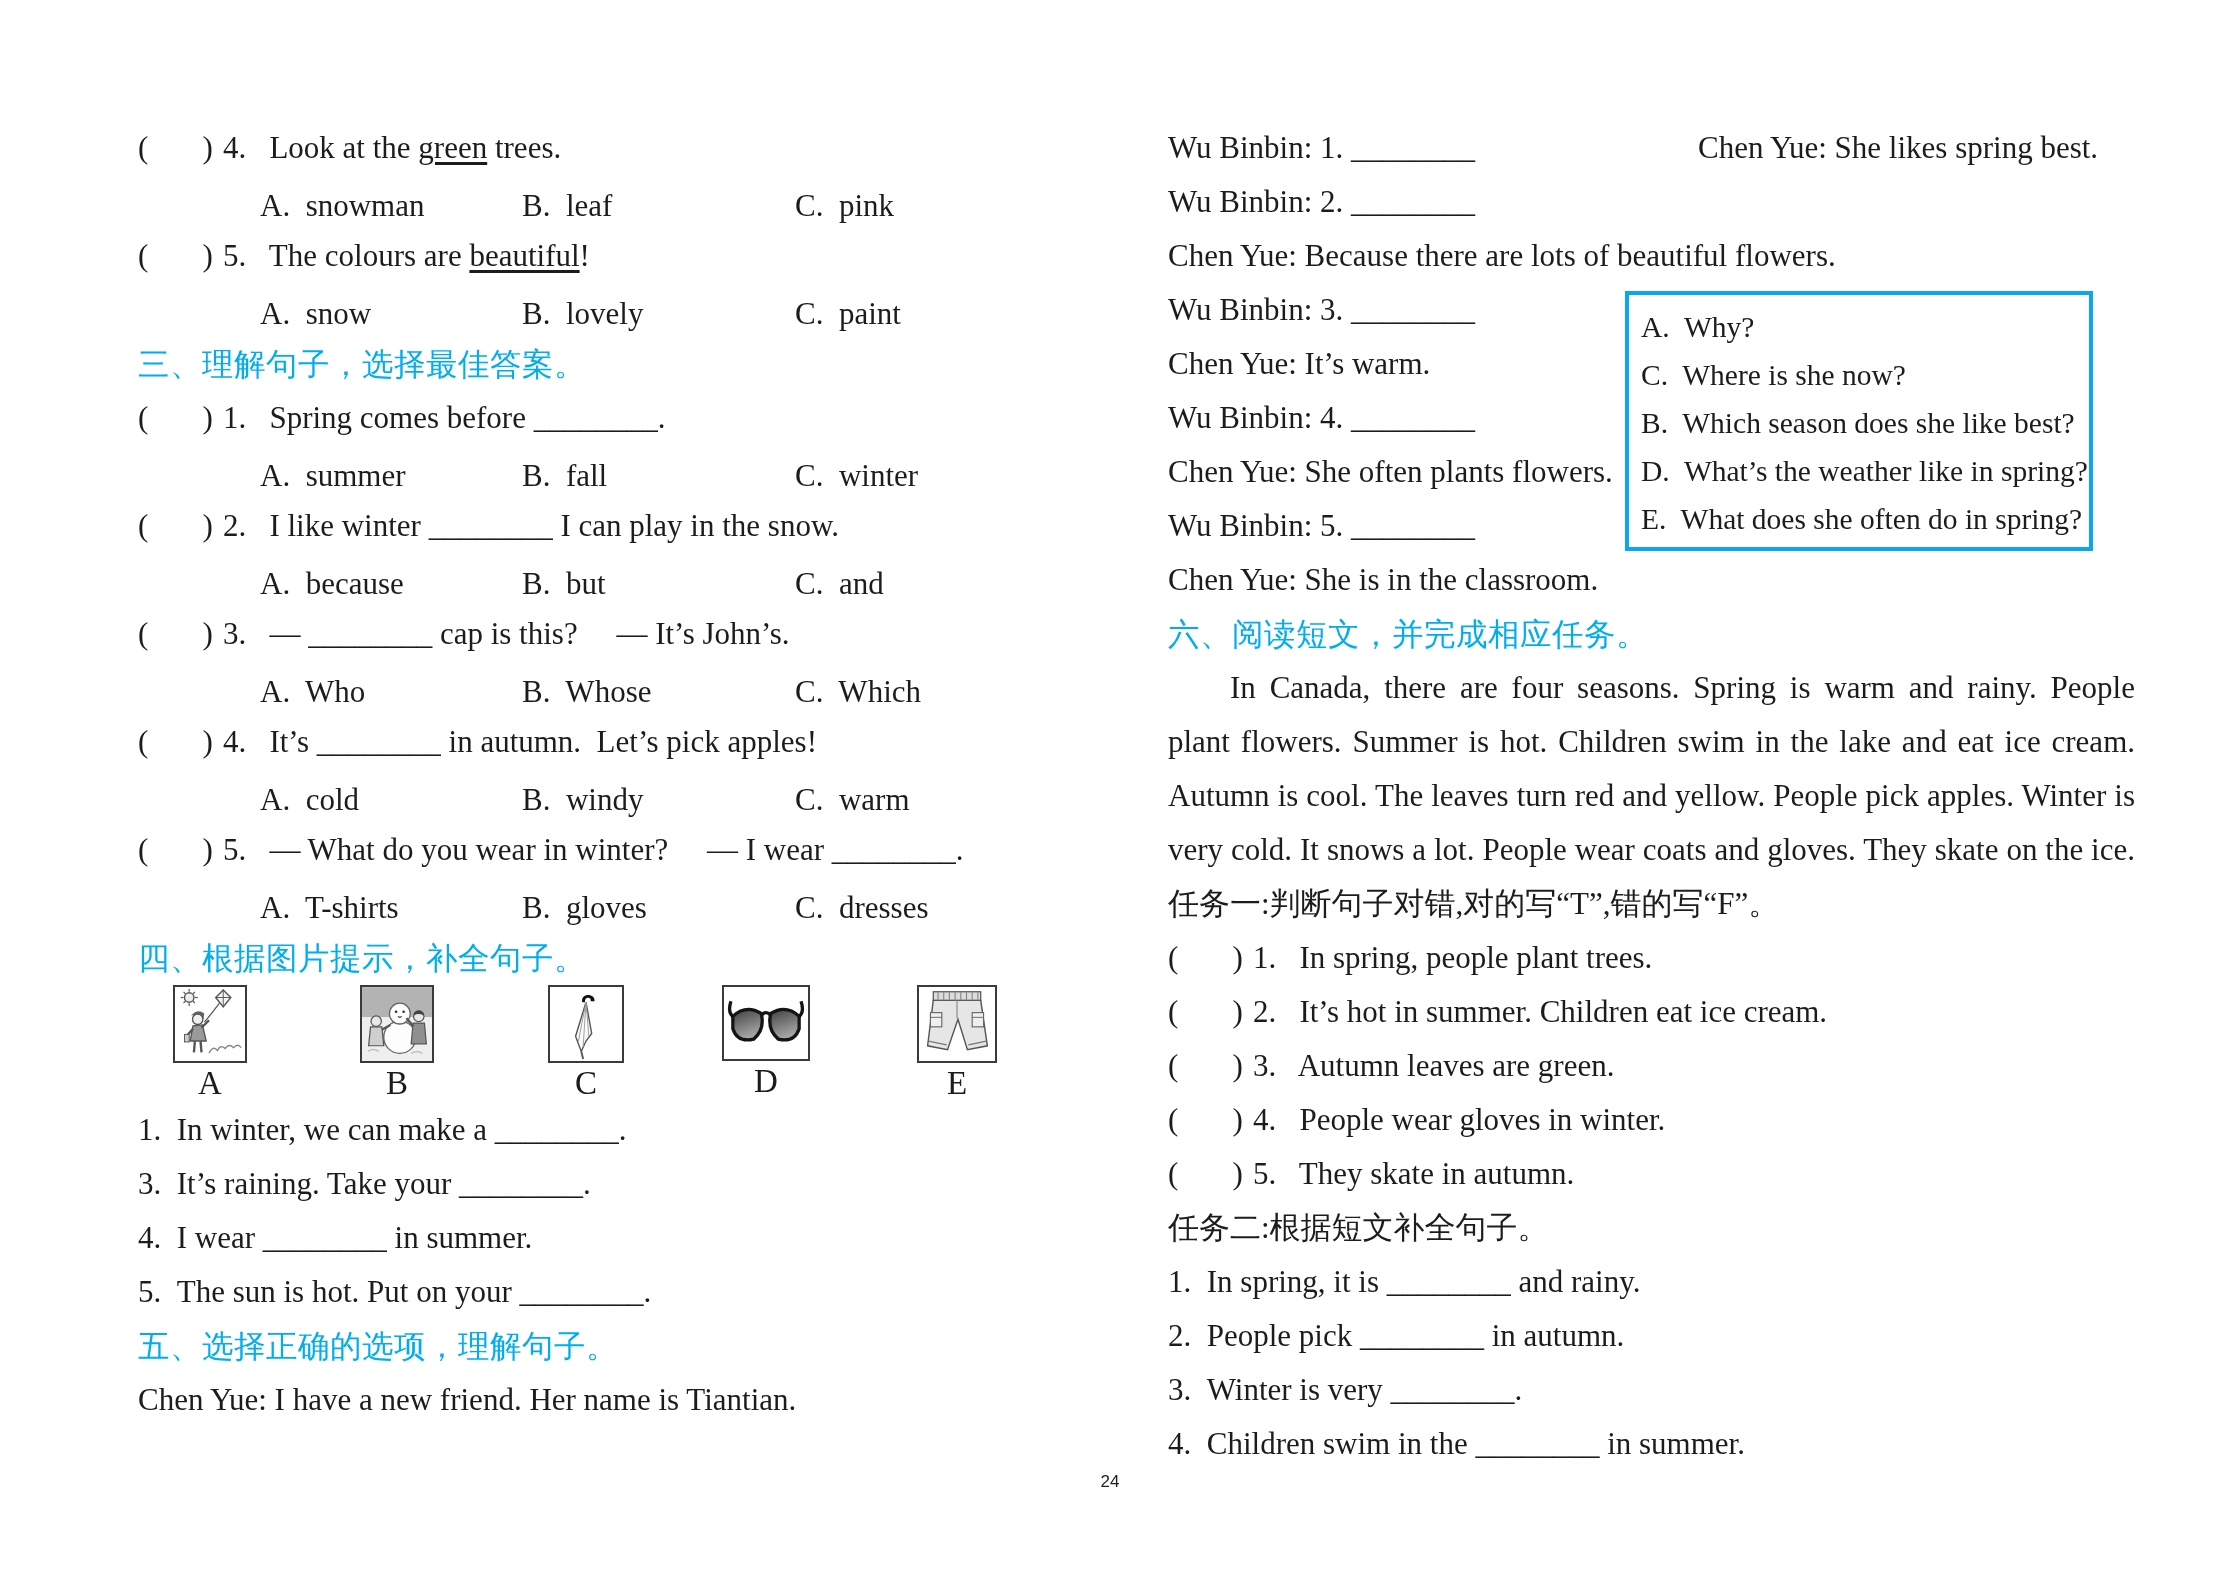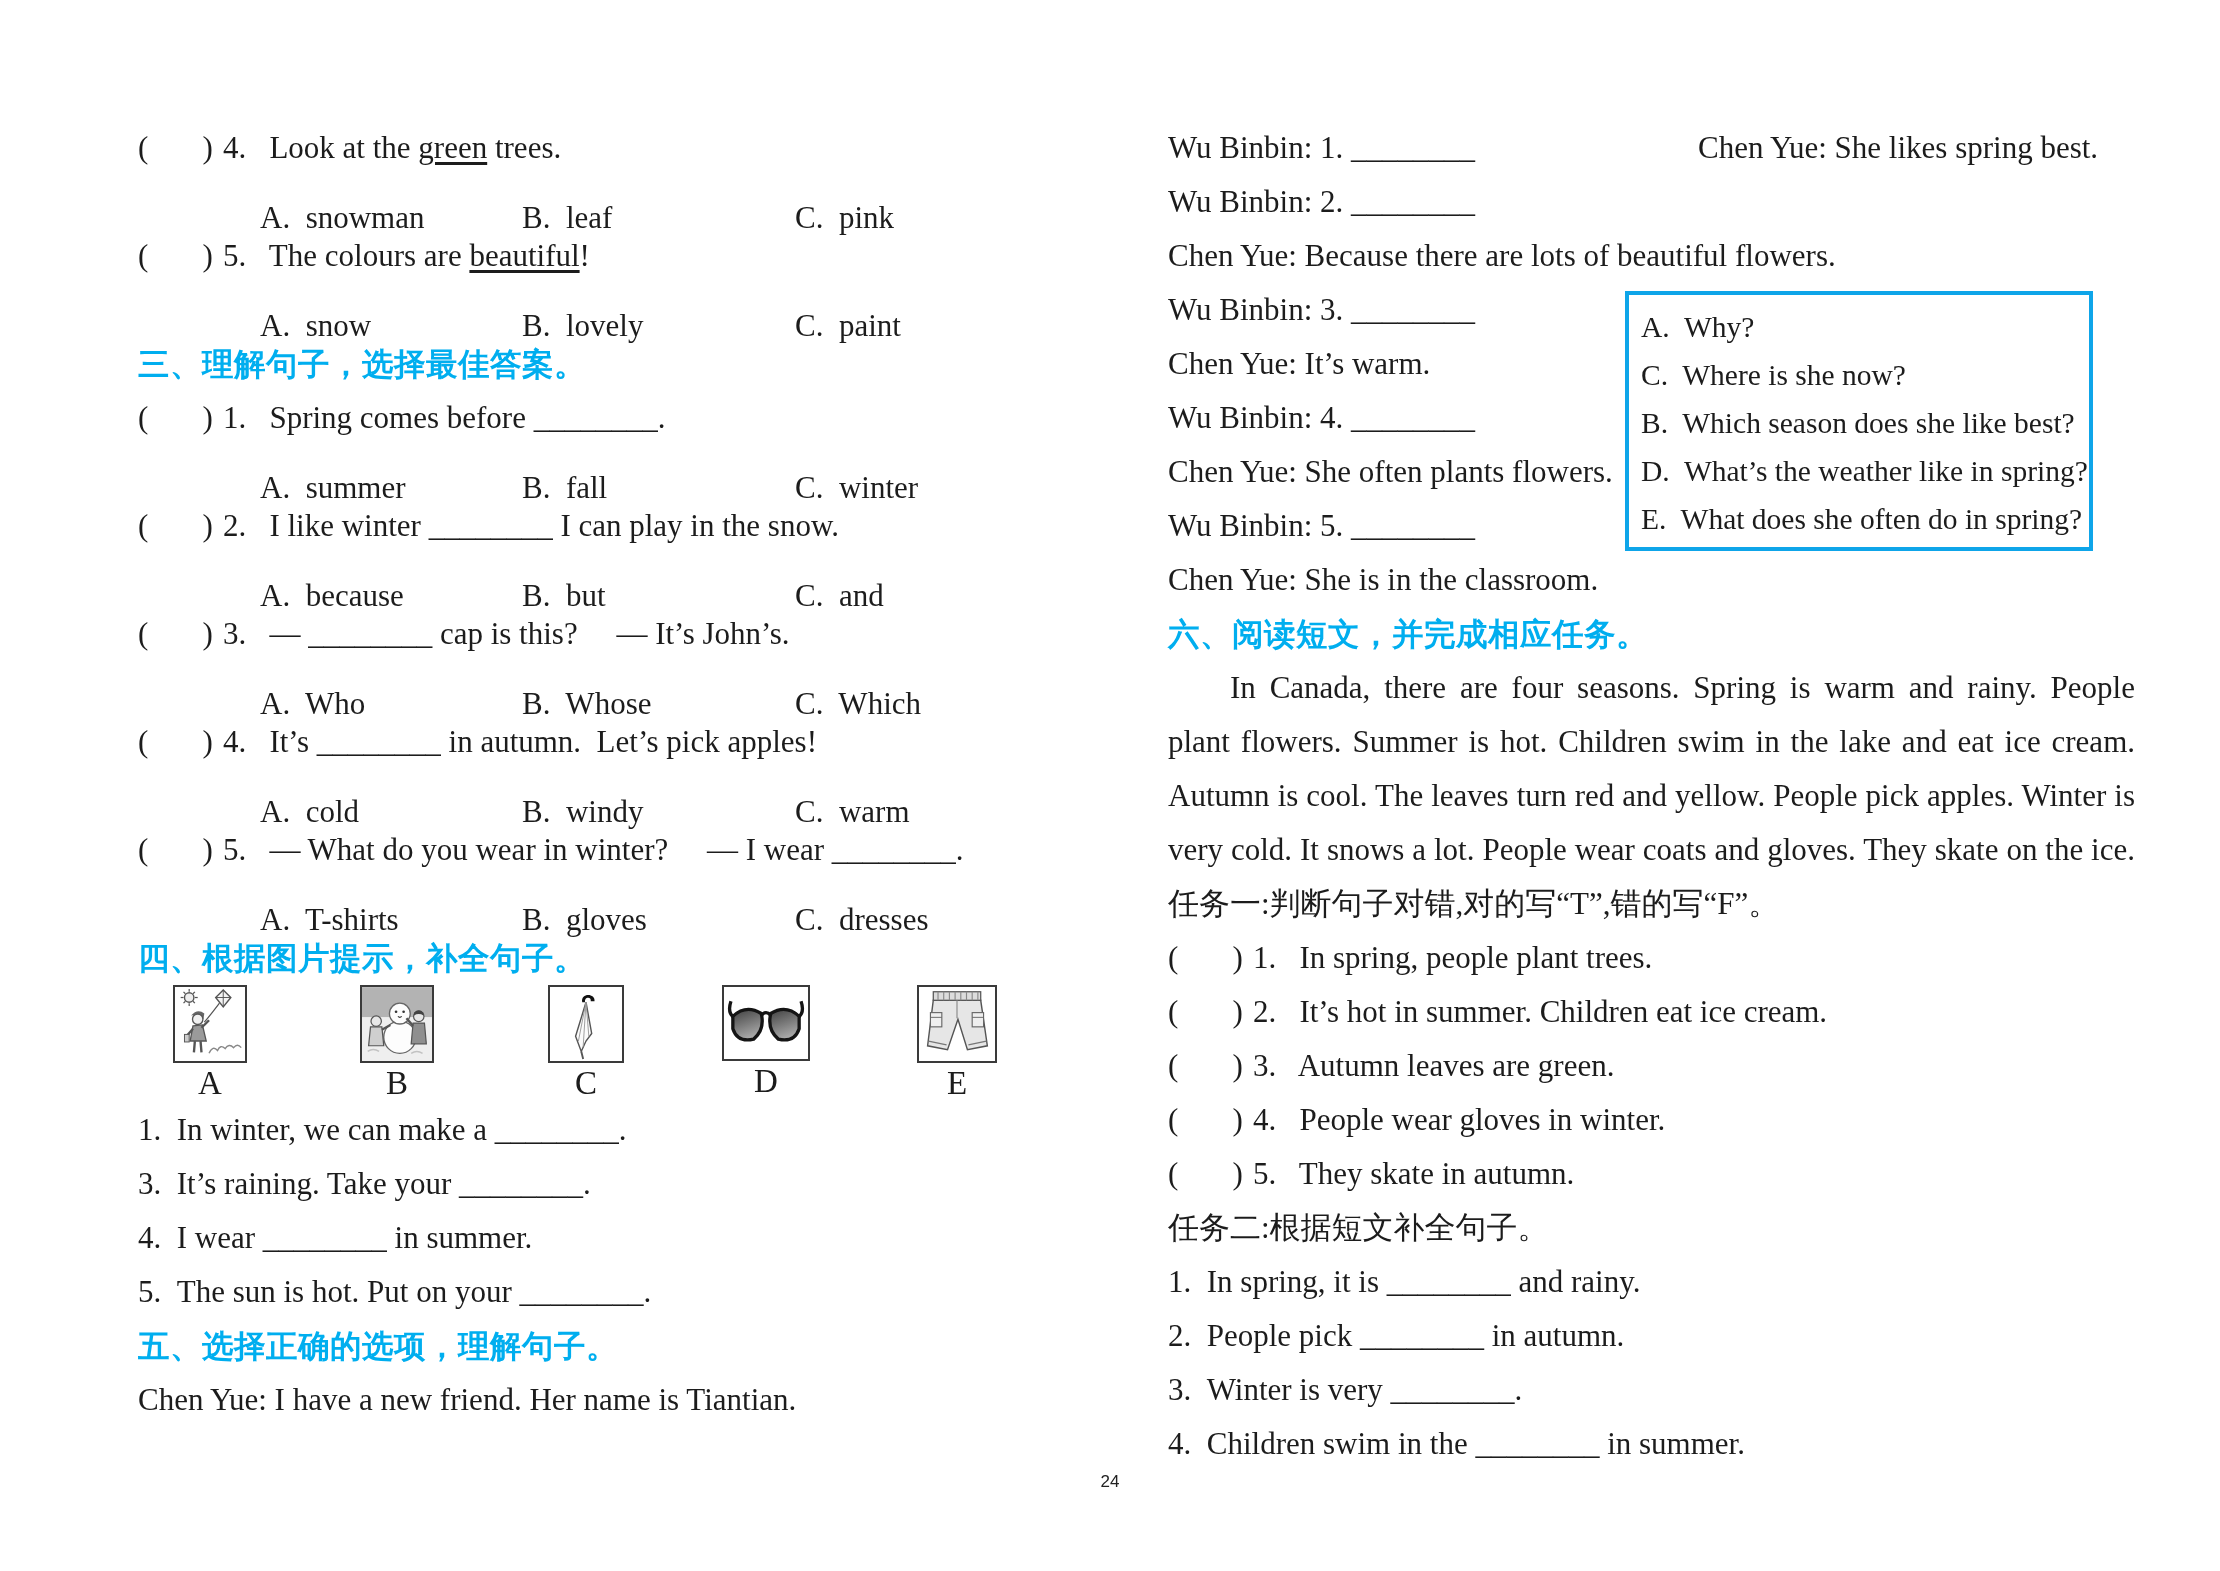--- a/index.html
+++ b/index.html
@@ -2,25 +2,25 @@
 <html><head>
 <meta charset="utf-8">
 <style>
   html,body{margin:0;padding:0;background:#fff;}
   .page{position:relative;width:2220px;height:1571px;background:#ffffff;
         font-family:"Liberation Serif",serif;font-size:31px;color:#1c1c1c;overflow:hidden;}
   .col{position:absolute;top:121px;}
   .col-left{left:138px;width:945px;}
   .col-right{left:1168px;width:967px;}
   .ln{position:relative;height:54px;line-height:54px;white-space:nowrap;}
-  .heading{color:#00AEEF;font-family:"Liberation Sans",sans-serif;font-weight:700;
+  .heading{color:#00AEEF;font-family:"Liberation Sans",sans-serif;font-weight:400;
            font-size:31.5px;letter-spacing:.5px;}
   .qt{margin-left:10px;}
   u{text-underline-offset:4px;}
-  .opts span{position:absolute;top:16px;text-align:right;}
+  .opts span{position:absolute;top:4px;text-align:right;}
   .oA{left:122px;}.oB{left:384px;}.oC{left:657px;}
   .dlg-r{position:absolute;left:530px;top:0;}
   .optbox{position:absolute;left:457px;top:170px;width:468px;height:260px;
           border:4px solid #0ea5e9;box-sizing:border-box;padding:8px 0 0 12px;
           font-size:29.5px;background:#fff;}
   .optbox .ln{height:48px;line-height:48px;}
   .pics{position:relative;height:118px;}
   .picwrap{position:absolute;top:0;text-align:center;}
   .picbox{border:2px solid #3a3a3a;background:#fff;box-sizing:border-box;}
   .picbox svg{display:block;width:100%;height:100%;}

